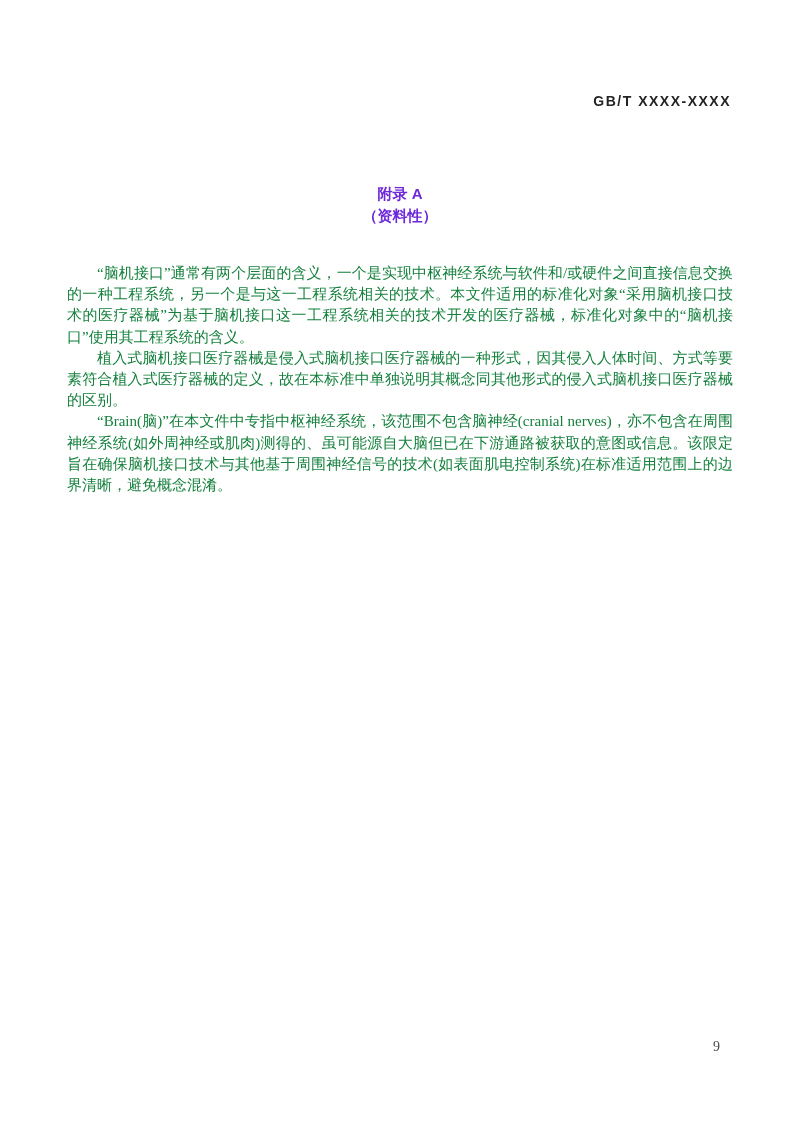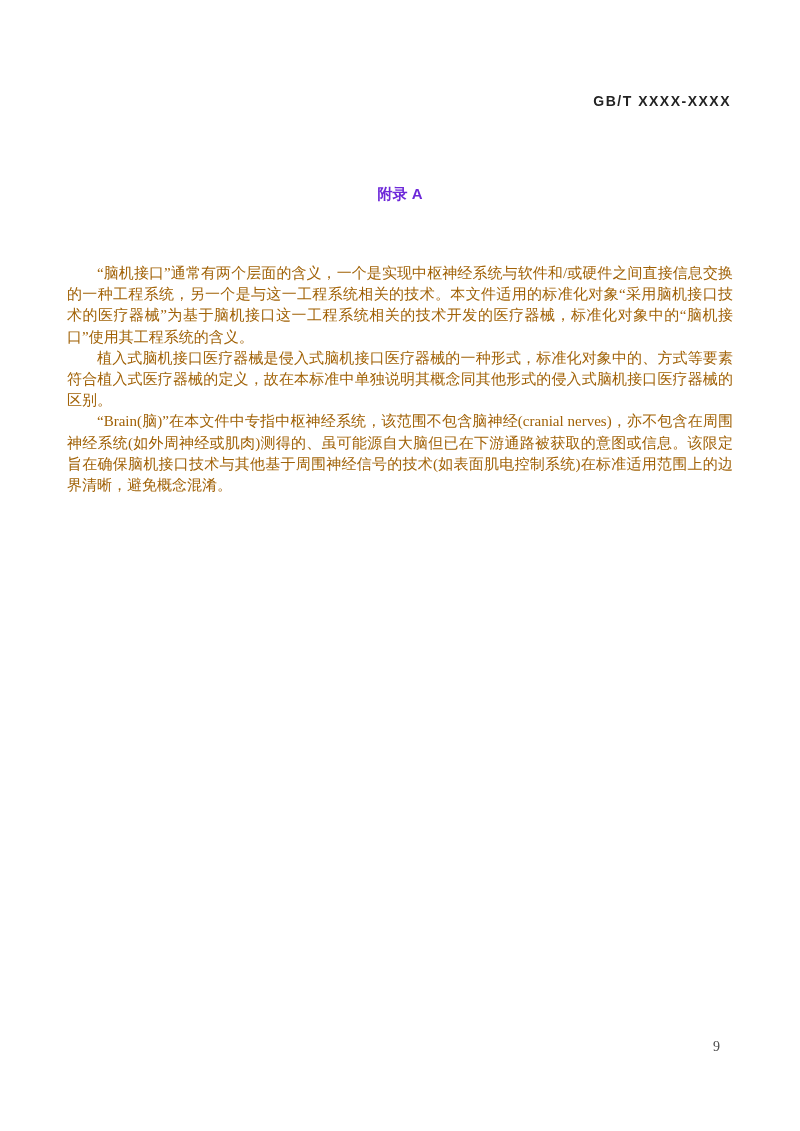--- a/index.html
+++ b/index.html
@@ -37,21 +37,21 @@
   }
   .doc-body {
     position: absolute;
     top: 263px;
     left: 67px;
     width: 666px;
     font-family: "Liberation Serif", "DejaVu Serif", serif;
     font-size: 15px;
     line-height: 21.2px;
     text-align: justify;
-    color: #a16207;
+    color: #15803d;
   }
   .doc-body p {
     text-indent: 2em;
     margin: 0;
   }
   .page-number {
     position: absolute;
     top: 1039px;
     right: 80px;
     font-family: "Liberation Serif", "DejaVu Serif", serif;
@@ -63,23 +63,24 @@
 <body>
 
 <div class="page">
 
   <div class="doc-header">
     <span>GB/T XXXX-XXXX</span>
   </div>
 
   <div class="title-block">
     <div>附录 A</div>
+    <div>（资料性）</div>
   </div>
 
   <div class="doc-body">
     <p>“脑机接口”通常有两个层面的含义，一个是实现中枢神经系统与软件和/或硬件之间直接信息交换的一种工程系统，另一个是与这一工程系统相关的技术。本文件适用的标准化对象“采用脑机接口技术的医疗器械”为基于脑机接口这一工程系统相关的技术开发的医疗器械，标准化对象中的“脑机接口”使用其工程系统的含义。</p>
-    <p>植入式脑机接口医疗器械是侵入式脑机接口医疗器械的一种形式，标准化对象中的、方式等要素符合植入式医疗器械的定义，故在本标准中单独说明其概念同其他形式的侵入式脑机接口医疗器械的区别。</p>
+    <p>植入式脑机接口医疗器械是侵入式脑机接口医疗器械的一种形式，因其侵入人体时间、方式等要素符合植入式医疗器械的定义，故在本标准中单独说明其概念同其他形式的侵入式脑机接口医疗器械的区别。</p>
     <p>“Brain(脑)”在本文件中专指中枢神经系统，该范围不包含脑神经(cranial nerves)，亦不包含在周围神经系统(如外周神经或肌肉)测得的、虽可能源自大脑但已在下游通路被获取的意图或信息。该限定旨在确保脑机接口技术与其他基于周围神经信号的技术(如表面肌电控制系统)在标准适用范围上的边界清晰，避免概念混淆。</p>
   </div>
 
   <div class="page-number">9</div>
 
 </div>
 
 </body></html>

